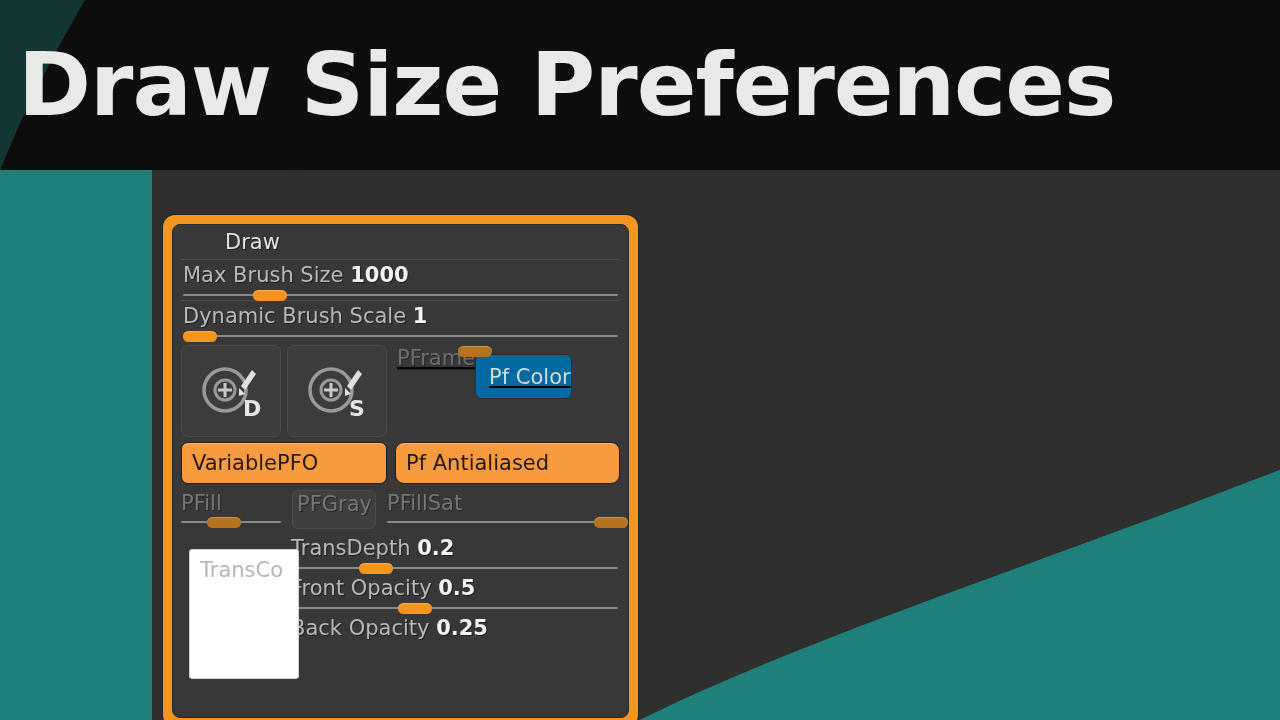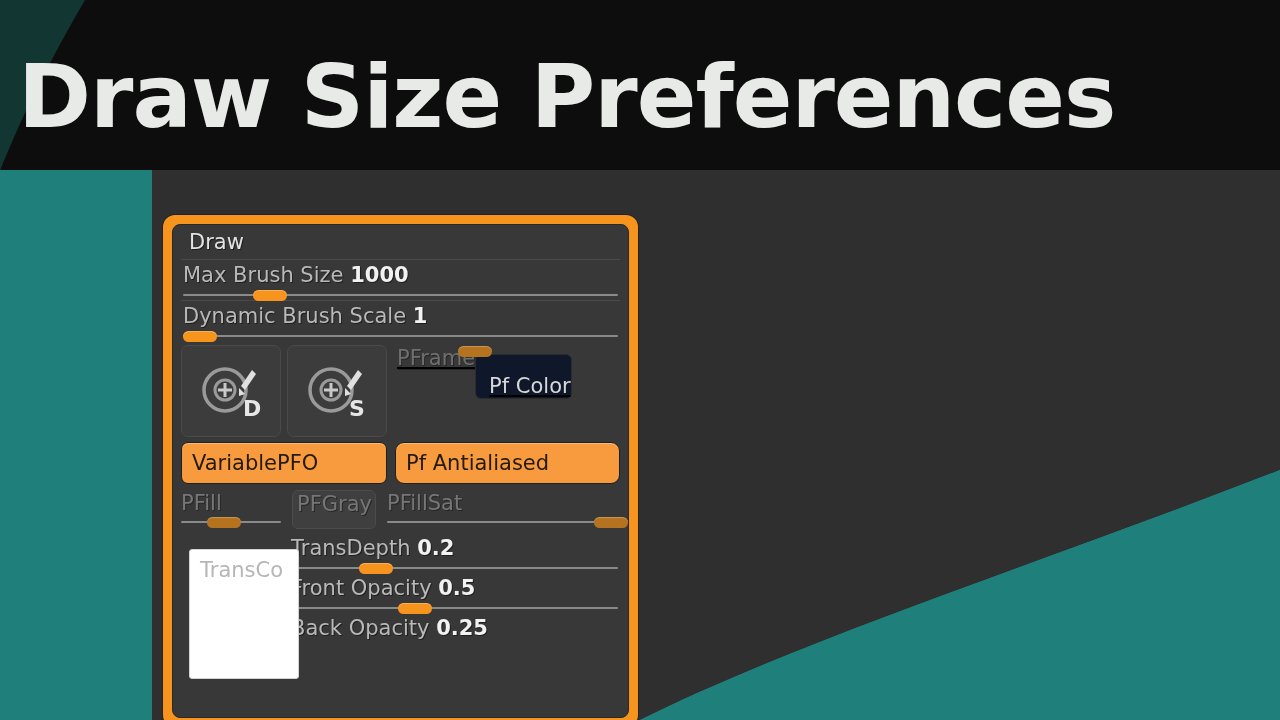--- a/index.html
+++ b/index.html
@@ -21,21 +21,21 @@
     background: #2f2f2f;
   }
 
   
   .bg-layer { position: absolute; inset: 0; }
   .bg-svg { position: absolute; left: 0; top: 0; width: 1280px; height: 720px; display: block; }
 
   
   .title-banner {
     position: absolute;
-    left: 0; top: 12px;
+    left: 0; top: 0;
     width: 1280px;
     height: 170px;
     display: flex;
     align-items: center;
     z-index: 5;
     pointer-events: none;
     text-align: center;
   }
   .title-text {
     margin: 0;
@@ -71,21 +71,21 @@
     border-radius: 8px;
     overflow: hidden;
     border: 1px solid #2a2a2a;
     box-sizing: border-box;
   }
 
   .panel-header {
     height: 34px;
     display: flex;
     align-items: center;
-    padding-left: 16px;
+    padding-left: 52px;
     box-sizing: border-box;
   }
   .panel-header .ph-title {
     color: #e3e3e3;
     font-size: 21px;
     font-family: "DejaVu Sans", sans-serif;
     text-shadow: 1px 1px 0 #1c1c1c;
   }
   .divider {
     height: 1px;
@@ -176,25 +176,25 @@
   .pframe-label {
     font-size: 21px;
     color: #6f6f6f;
     font-family: "DejaVu Sans", sans-serif;
     line-height: 26px;
     text-shadow: 1px 1px 0 #262626;
   }
   .pf-color-box {
     margin-top: 9px;
     height: 45px;
-    background: #0f172a;
+    background: #0369a1;
     border: 1px solid #2c2c2c;
     border-radius: 6px;
     display: flex;
-    align-items: flex-end;
+    align-items: center;
     padding-left: 13px;
     box-sizing: border-box;
   }
   .pf-color-box .pfc-label {
     color: #d8d8d8;
     font-size: 21px;
     font-family: "DejaVu Sans", sans-serif;
   }
 
   

